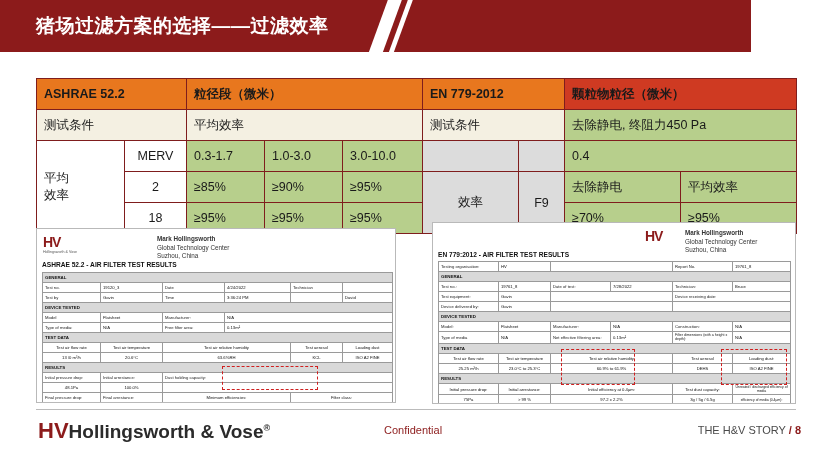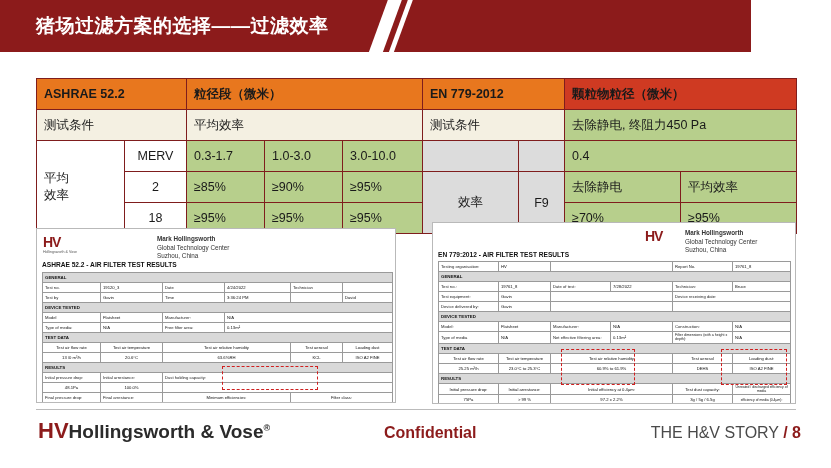--- a/index.html
+++ b/index.html
@@ -116,25 +116,25 @@
   }
   .foot-logo{
     position:absolute;left:38px;top:418px;
     font-size:19px;font-weight:bold;color:#2b2b2b;
     white-space:nowrap;
   }
   .foot-logo .hv{color:#8c1b1b;font-size:22px;}
   .foot-logo sup{font-size:9px;vertical-align:super;}
   .foot-conf{
     position:absolute;left:384px;top:424px;
-    font-size:16px;font-weight:bold;color:#8c1b1b;
+    font-size:11px;font-weight:normal;color:#8c1b1b;
   }
   .foot-right{
     position:absolute;right:30px;top:424px;
-    font-size:16px;color:#4a4a4a;
+    font-size:11px;color:#4a4a4a;
   }
   .foot-right b{color:#8c1b1b;}
 </style>
 </head>
 <body>
 
 <div class="header">
   <div class="header-title">猪场过滤方案的选择——过滤效率</div>
   <div class="header-slash"></div>
   <div class="header-slash2"></div>

